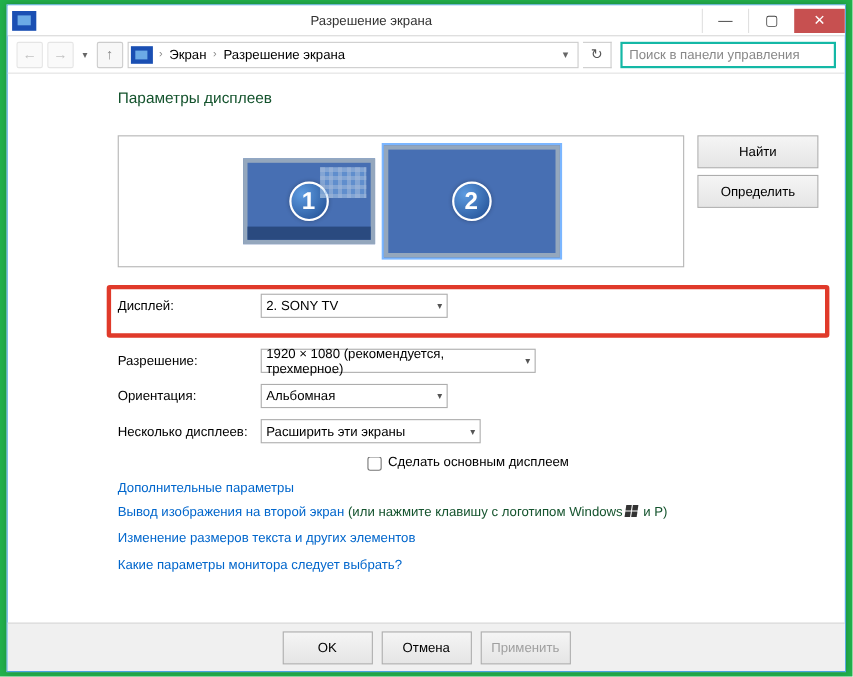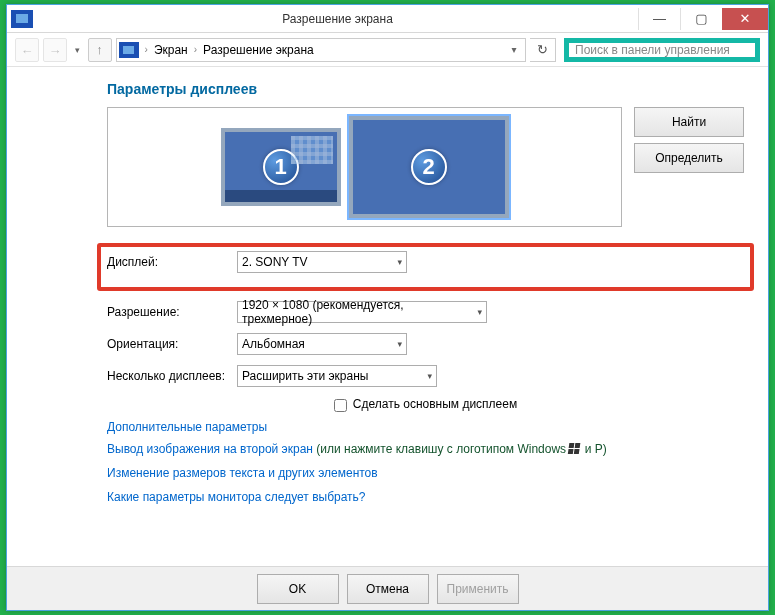--- a/index.html
+++ b/index.html
@@ -17,23 +17,23 @@
 .navbtn.disabled { opacity: .5; }
 .chevdown { font-size: 9px; color: #666; padding: 0 4px; }
 .addrbar { flex: 1; height: 24px; border: 1px solid #ccc; display: flex; align-items: center; padding: 0 2px; background: #fff; }
 .addrbar .icon { width: 20px; height: 16px; background: #1a4fb3; margin-right: 4px; display: flex; align-items: center; justify-content: center; }
 .addrbar .icon::after { content: ""; width: 11px; height: 8px; background: #6baae6; }
 .addrbar .crumb { padding: 0 4px; font-size: 12px; }
 .addrbar .sep { color: #888; font-size: 10px; padding: 0 2px; }
 .addrbar .spacer { flex: 1; }
 .addrbar .dropbtn { width: 18px; text-align: center; color: #666; font-size: 10px; }
 .refreshbtn { width: 26px; height: 24px; border: 1px solid #ccc; border-left: none; display: flex; align-items: center; justify-content: center; color: #555; font-size: 13px; }
-.searchbox { width: 196px; height: 24px; border: 5px solid #14b8a6; margin-left: 4px; padding: 0 6px; display: flex; align-items: center; color: #888; font-size: 12px; background: #fff; }
+.searchbox { width: 196px; height: 24px; border: 2px solid #14b8a6; margin-left: 4px; padding: 0 6px; display: flex; align-items: center; color: #888; font-size: 12px; background: #fff; }
 .content { padding: 14px 24px 0 100px; }
-.heading { color: #0369a1; font-size: 14px; margin-bottom: 10px; font-weight: bold; }
+.heading { color: #14532d; font-size: 14px; margin-bottom: 26px; font-weight: normal; }
 .preview-row { display: flex; gap: 12px; margin-bottom: 14px; }
 .preview { flex: 1; border: 1px solid #b5b5b5; height: 120px; display: flex; align-items: center; justify-content: center; gap: 8px; background: #fff; }
 .monitor { position: relative; border: 4px solid #94a7bd; background: #476fb3; display: flex; align-items: center; justify-content: center; }
 .monitor.m1 { width: 120px; height: 78px; }
 .monitor.m2 { width: 160px; height: 102px; box-shadow: 0 0 0 2px #7bb6ff; }
 .monnum { width: 36px; height: 36px; border-radius: 50%; background: radial-gradient(circle at 30% 30%, #5d9be0, #1e4a8f); color: #fff; font-size: 22px; font-weight: bold; display: flex; align-items: center; justify-content: center; border: 2px solid #fff; box-shadow: 0 0 4px rgba(0,0,0,.3); }
 .monitor.m1 .grid { position: absolute; top: 4px; right: 4px; width: 42px; height: 28px; background: repeating-linear-gradient(90deg,#a8c0de 0 4px,#476fb3 4px 8px), repeating-linear-gradient(0deg,#a8c0de 0 4px,#476fb3 4px 8px); background-blend-mode: screen; opacity: .5; }
 .monitor.m1 .taskbar { position: absolute; bottom: 0; left: 0; right: 0; height: 12px; background: #2a4a7f; }
 .sidebtns { display: flex; flex-direction: column; gap: 6px; width: 110px; }
 .btn { height: 30px; border: 1px solid #adadad; background: linear-gradient(#f5f5f5,#e5e5e5); font-size: 12px; padding: 0 10px; cursor: default; display: flex; align-items: center; justify-content: center; }

